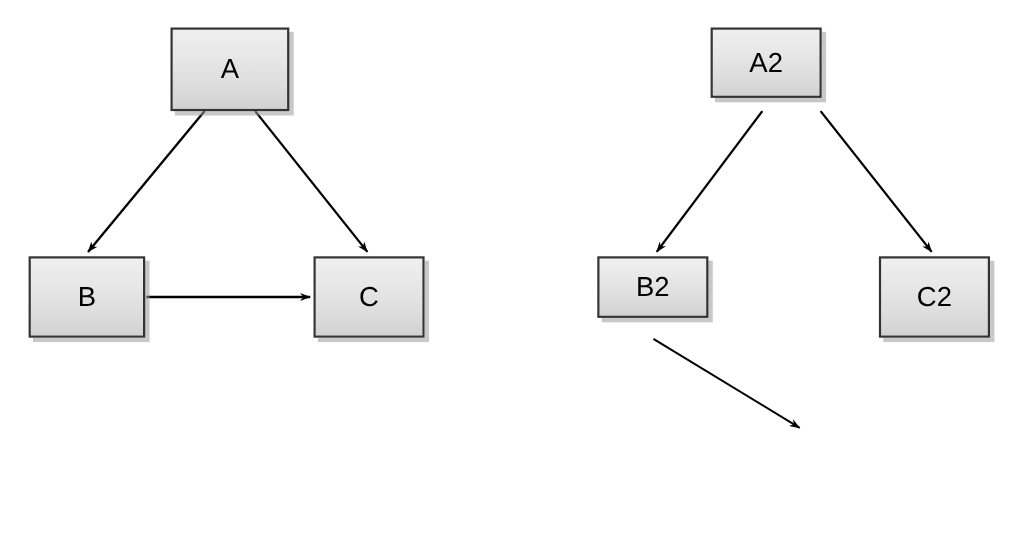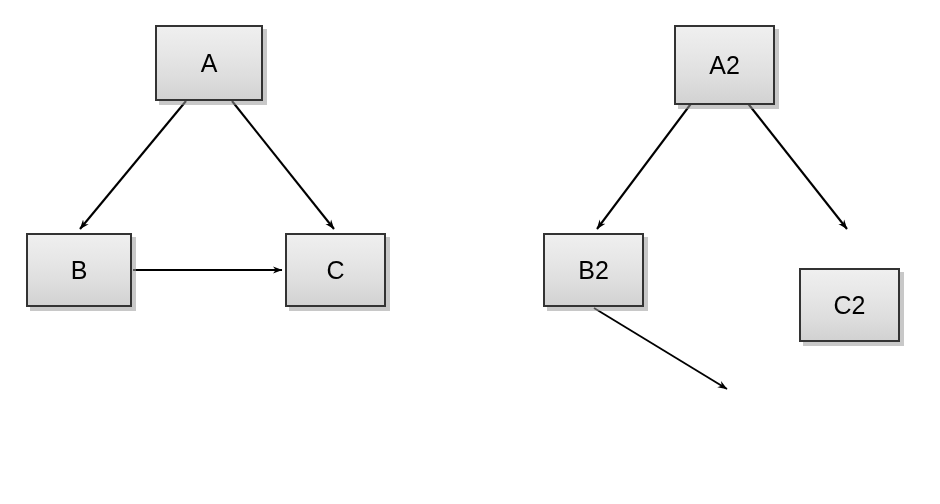--- a/index.html
+++ b/index.html
@@ -73,23 +73,23 @@
 
   <div class="node" style="left: 155px; top: 25px; width: 108px; height: 76px;">
     <span class="node-label">A</span>
   </div>
   <div class="node" style="left: 26px; top: 233px; width: 106px; height: 74px;">
     <span class="node-label">B</span>
   </div>
   <div class="node" style="left: 285px; top: 233px; width: 101px; height: 74px;">
     <span class="node-label">C</span>
   </div>
-  <div class="node" style="left: 674px; top: 25px; width: 101px; height: 80px;">
+  <div class="node" style="left: 646px; top: 25px; width: 101px; height: 64px;">
     <span class="node-label">A2</span>
   </div>
-  <div class="node" style="left: 543px; top: 233px; width: 101px; height: 74px;">
+  <div class="node" style="left: 543px; top: 233px; width: 101px; height: 56px;">
     <span class="node-label">B2</span>
   </div>
-  <div class="node" style="left: 799px; top: 233px; width: 101px; height: 74px; margin-top: 35px;">
+  <div class="node" style="left: 799px; top: 233px; width: 101px; height: 74px;">
     <span class="node-label">C2</span>
   </div>
 
 </div>
 
 </body></html>

